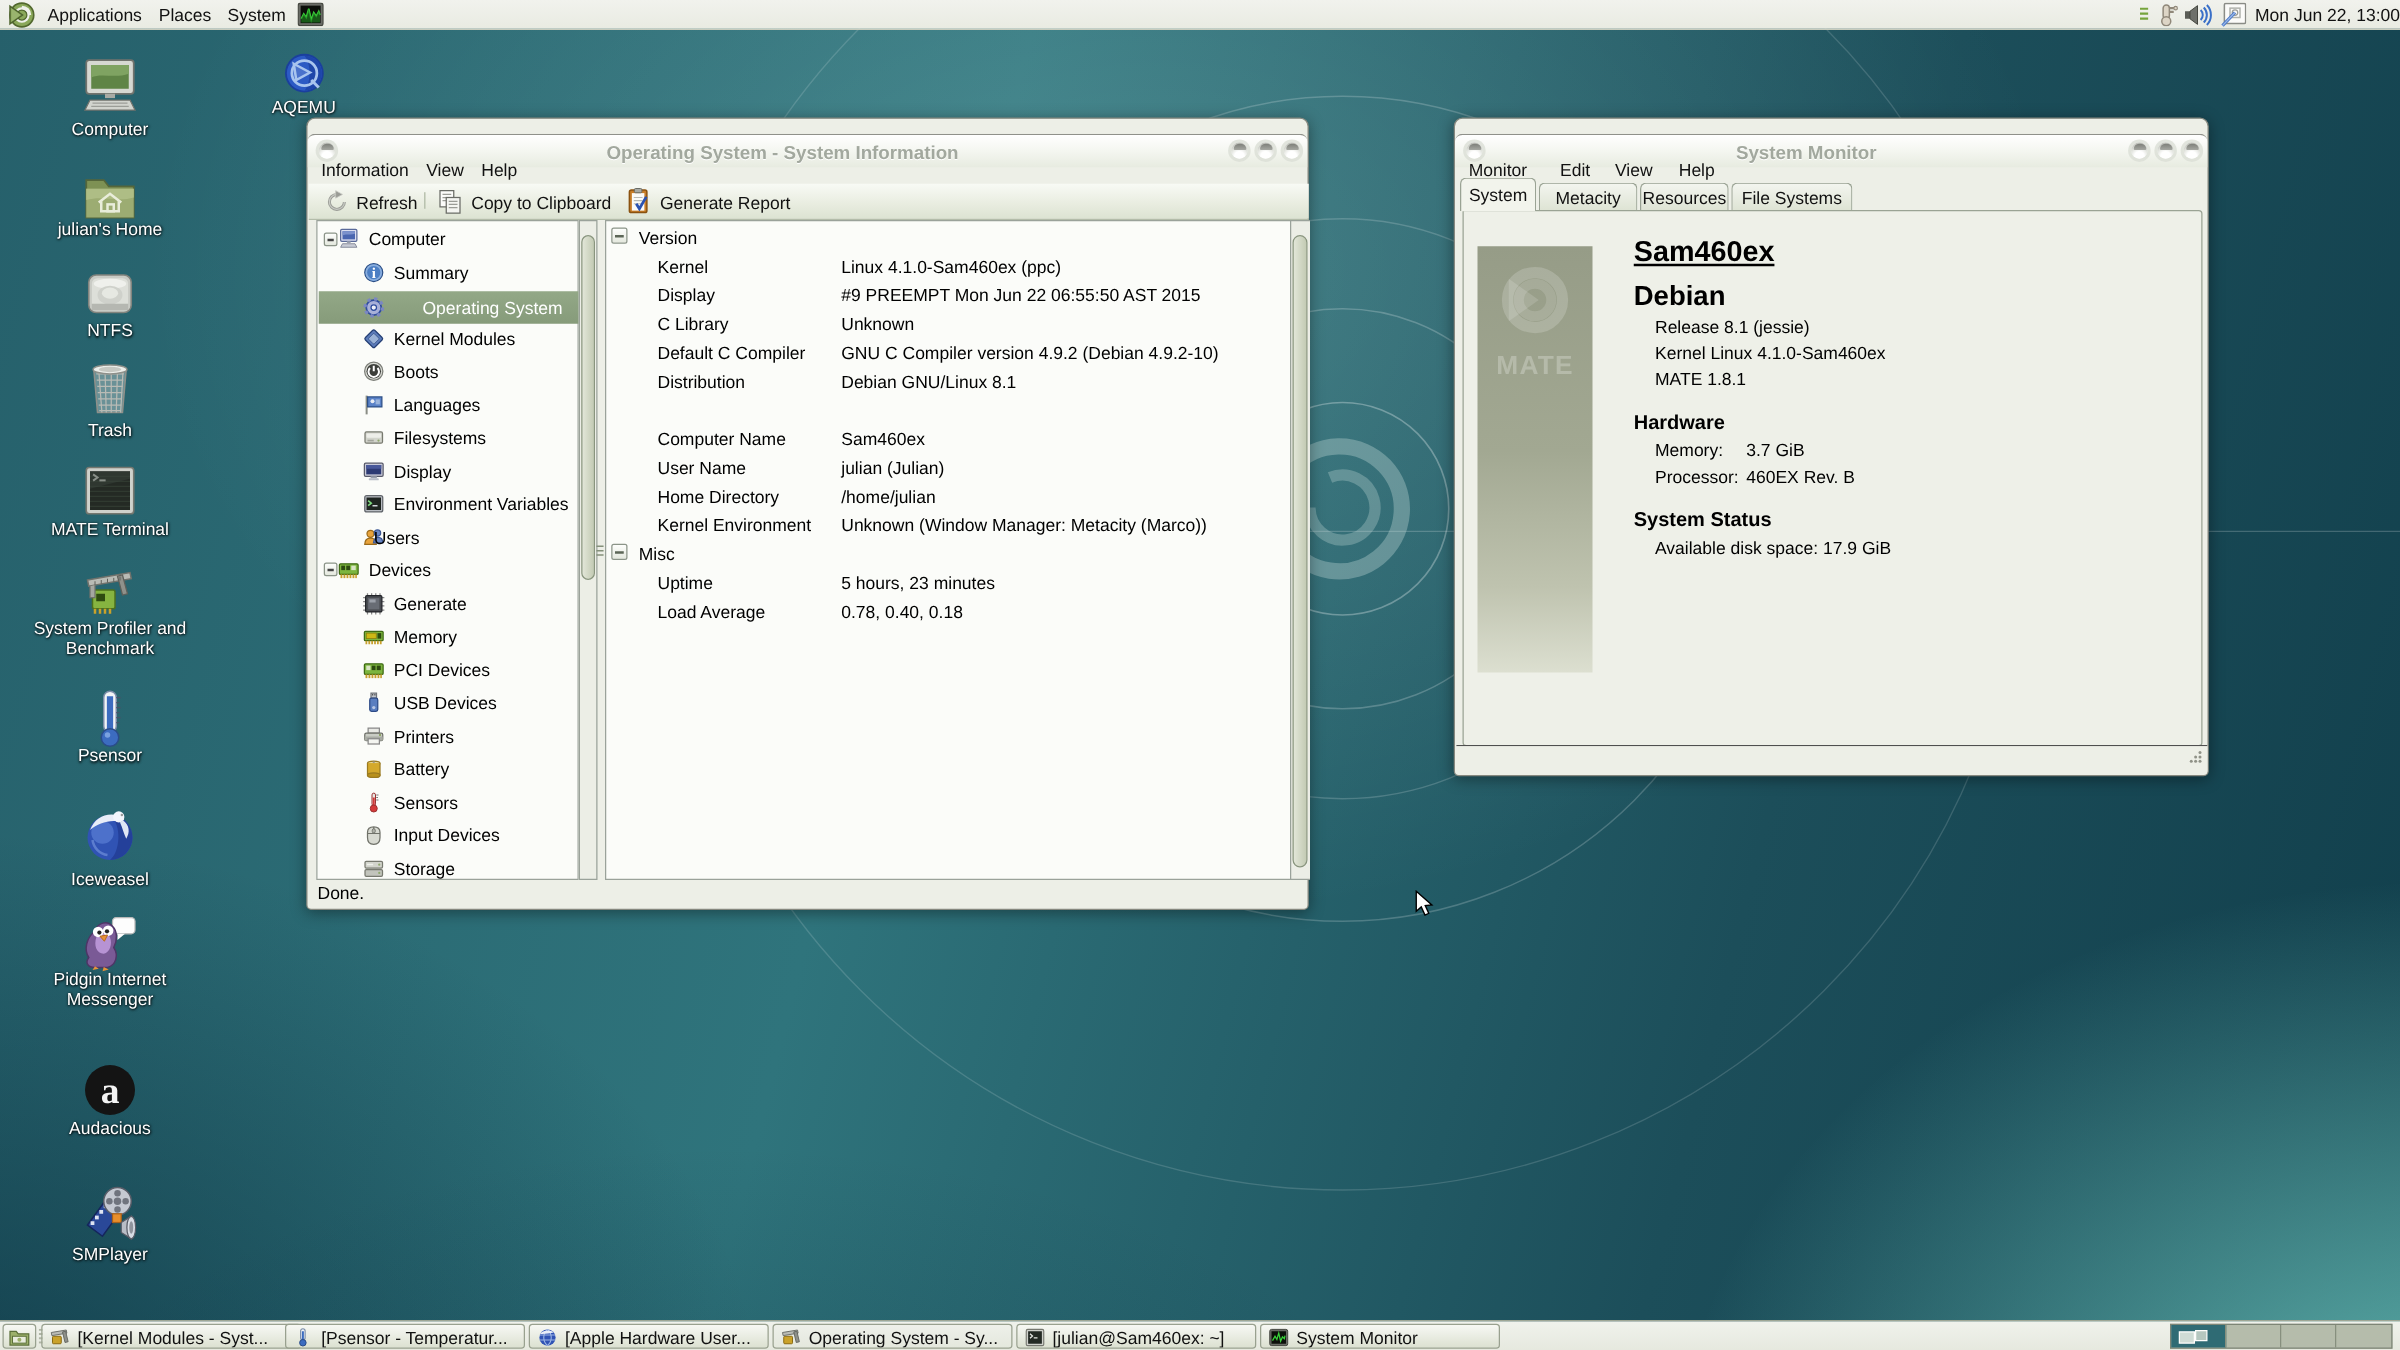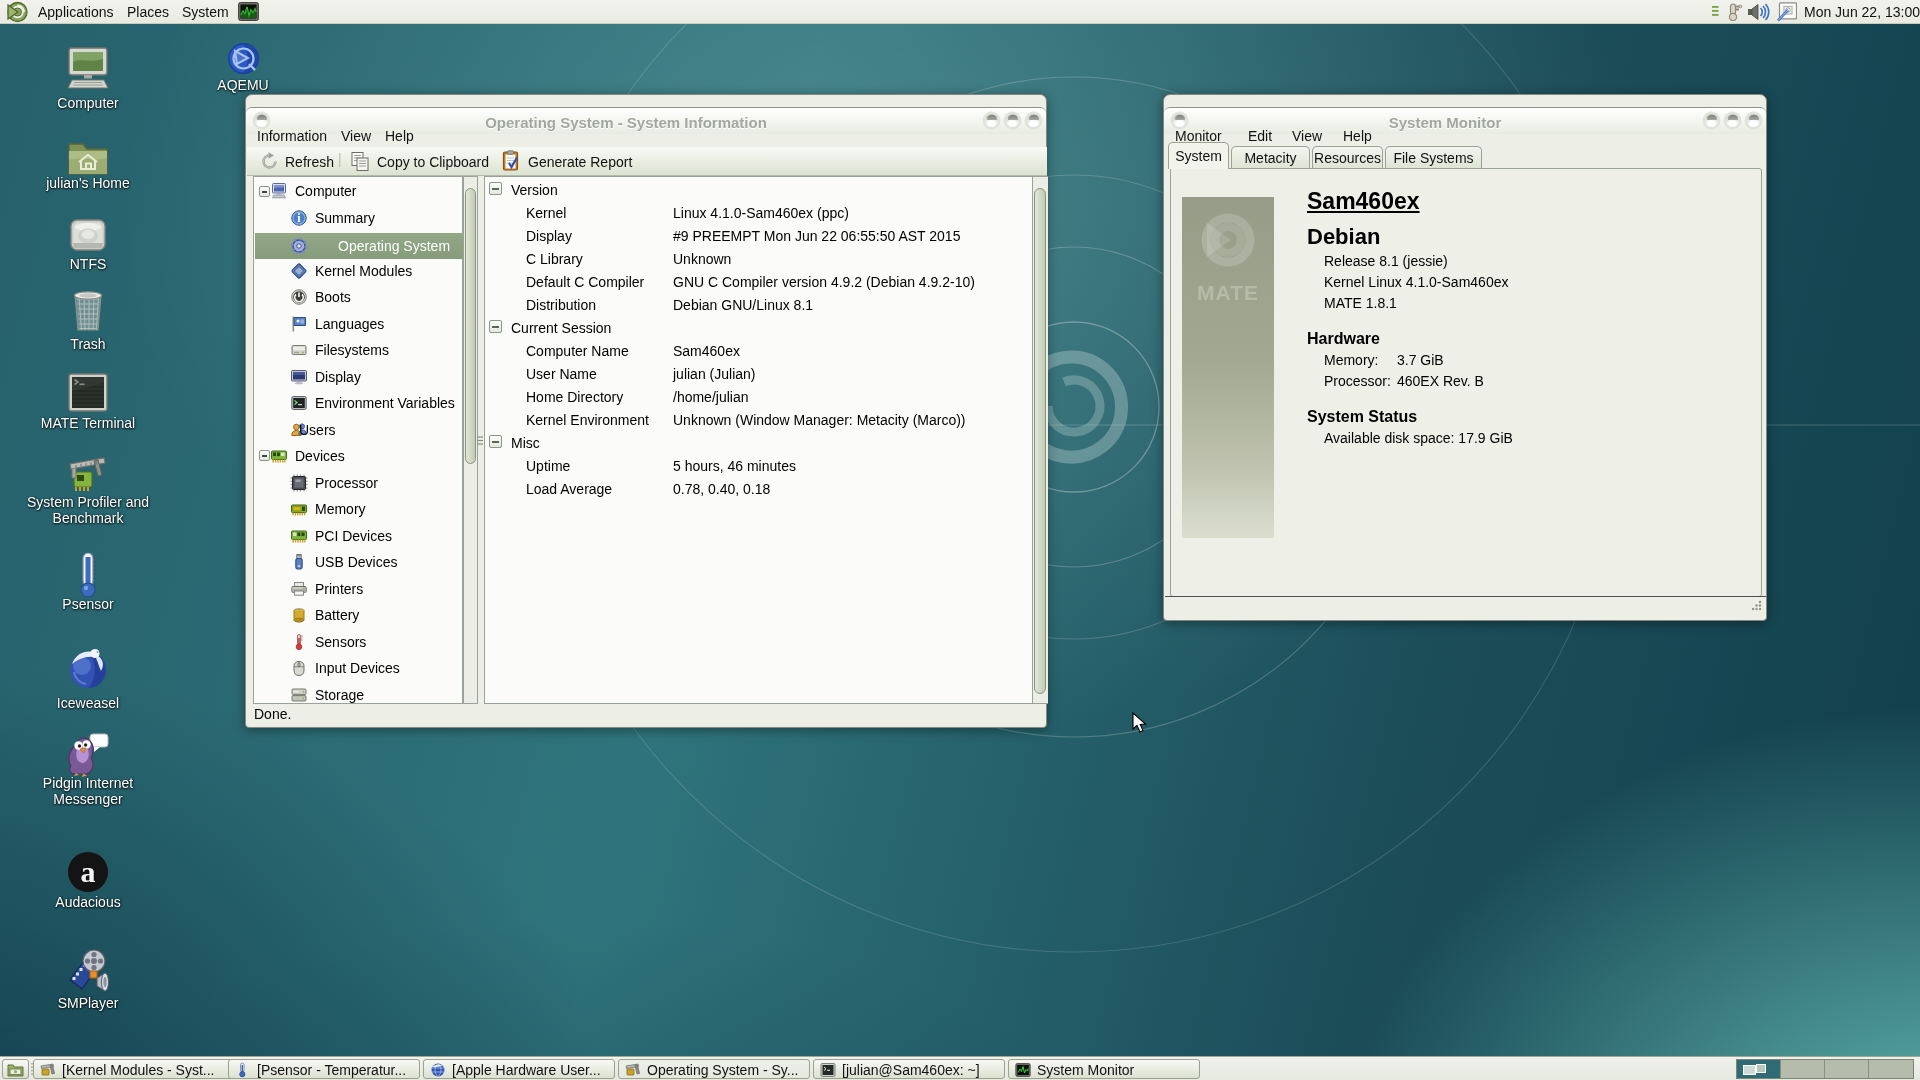--- a/index.html
+++ b/index.html
@@ -500,21 +500,21 @@
               <line x1="14" y1="0.5" x2="14" y2="17.5"></line>
               <line x1="0.5" y1="4" x2="17.5" y2="4"></line>
               <line x1="0.5" y1="7.3" x2="17.5" y2="7.3"></line>
               <line x1="0.5" y1="10.6" x2="17.5" y2="10.6"></line>
               <line x1="0.5" y1="14" x2="17.5" y2="14"></line>
             </g>
             <rect x="2.5" y="2.5" width="13" height="13" rx="1" fill="#4a4d52" stroke="#23252a"></rect>
             <rect x="4.5" y="4.5" width="9" height="9" fill="#686c74"></rect>
             <rect x="5.5" y="5.5" width="5" height="2.5" fill="#9a9fa8"></rect>
           </svg></span>
-        <span class="txt" style="left:60px">Processor</span>
+        <span class="txt" style="left:60px">Generate</span>
       </div>
     <div class="trow" style="top:319px">
         <span class="ticon" style="left:35px"><svg width="18" height="18" viewBox="0 0 18 18">
             <rect x="1.5" y="5" width="15" height="7.5" rx="0.8" fill="#7cb53e" stroke="#3e6a14"></rect>
             <rect x="3" y="6.5" width="8" height="4.4" fill="#cdb815" stroke="#8a7a0a" stroke-width="0.6"></rect>
             <rect x="12" y="6.5" width="3" height="4.4" fill="#2c4a10"></rect>
             <g fill="#c8a02c">
               <rect x="2.4" y="12.6" width="1.4" height="2.8"></rect>
               <rect x="4.7" y="12.6" width="1.4" height="2.8"></rect>
               <rect x="7" y="12.6" width="1.4" height="2.8"></rect>
@@ -632,24 +632,20 @@
         <span style="position:absolute;left:188px;top:3px">Unknown</span>
       </div>
     <div class="drow" style="top:94px">
         <span style="position:absolute;left:41px;top:3px">Default C Compiler</span>
         <span style="position:absolute;left:188px;top:3px">GNU C Compiler version 4.9.2 (Debian 4.9.2-10)</span>
       </div>
     <div class="drow" style="top:117px">
         <span style="position:absolute;left:41px;top:3px">Distribution</span>
         <span style="position:absolute;left:188px;top:3px">Debian GNU/Linux 8.1</span>
       </div>
-    <div class="drow" style="top:140px">
-        <span class="expander" style="left:4px;top:3px"></span>
-        <span style="position:absolute;left:26px;top:3px">Current Session</span>
-      </div>
     <div class="drow" style="top:163px">
         <span style="position:absolute;left:41px;top:3px">Computer Name</span>
         <span style="position:absolute;left:188px;top:3px">Sam460ex</span>
       </div>
     <div class="drow" style="top:186px">
         <span style="position:absolute;left:41px;top:3px">User Name</span>
         <span style="position:absolute;left:188px;top:3px">julian (Julian)</span>
       </div>
     <div class="drow" style="top:209px">
         <span style="position:absolute;left:41px;top:3px">Home Directory</span>
@@ -658,21 +654,21 @@
     <div class="drow" style="top:232px">
         <span style="position:absolute;left:41px;top:3px">Kernel Environment</span>
         <span style="position:absolute;left:188px;top:3px">Unknown (Window Manager: Metacity (Marco))</span>
       </div>
     <div class="drow" style="top:255px">
         <span class="expander" style="left:4px;top:3px"></span>
         <span style="position:absolute;left:26px;top:3px">Misc</span>
       </div>
     <div class="drow" style="top:278px">
         <span style="position:absolute;left:41px;top:3px">Uptime</span>
-        <span style="position:absolute;left:188px;top:3px">5 hours, 46 minutes</span>
+        <span style="position:absolute;left:188px;top:3px">5 hours, 23 minutes</span>
       </div>
     <div class="drow" style="top:301px">
         <span style="position:absolute;left:41px;top:3px">Load Average</span>
         <span style="position:absolute;left:188px;top:3px">0.78, 0.40, 0.18</span>
       </div>
   </div>
   <div class="sb" style="left:786px;top:81px;width:16px;height:528px;border-right:none">
     <svg class="arr" style="left:4px;top:3px" width="9" height="7">
         <path d="M4.5 1 L8 6 L1 6 Z" fill="#aab4a0"></path>
       </svg>

